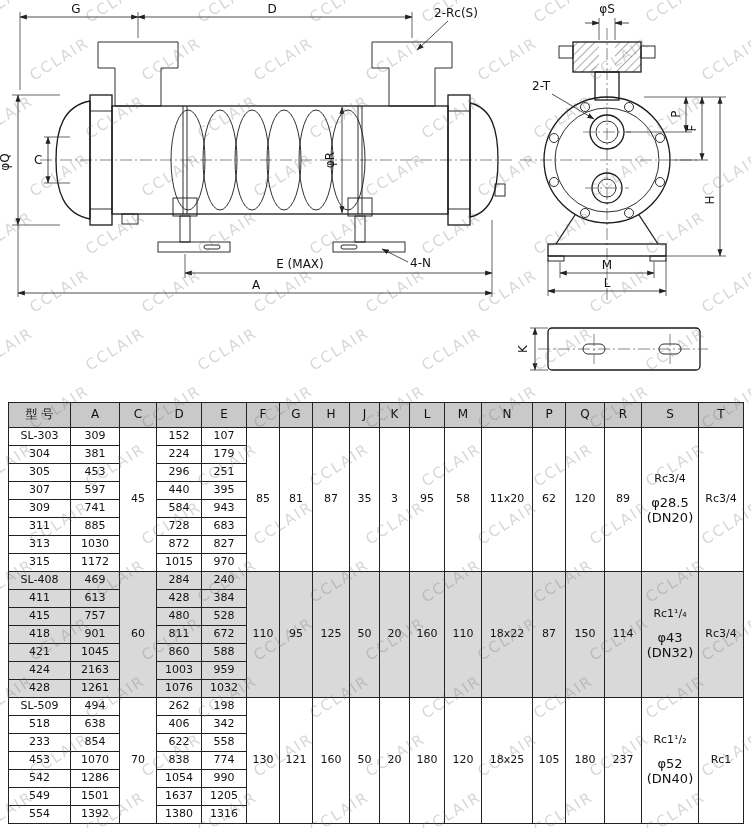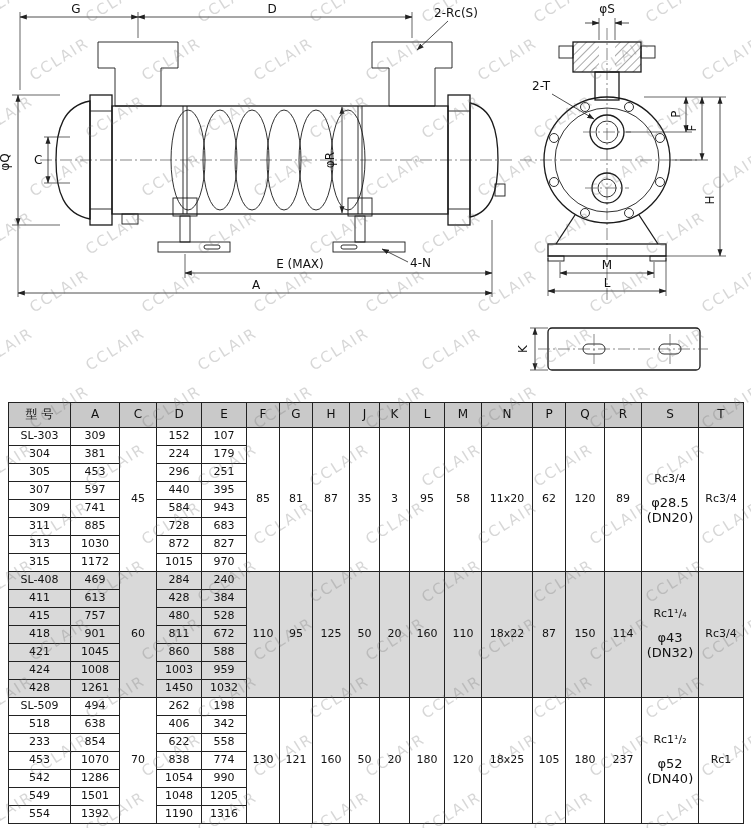--- a/index.html
+++ b/index.html
@@ -373,28 +373,28 @@
           <td>672</td>
         </tr>
         <tr class="shaded">
           <td>421</td>
           <td>1045</td>
           <td>860</td>
           <td>588</td>
         </tr>
         <tr class="shaded">
           <td>424</td>
-          <td>1008</td>
+          <td>2163</td>
           <td>1003</td>
           <td>959</td>
         </tr>
         <tr class="shaded">
           <td>428</td>
           <td>1261</td>
-          <td>1450</td>
+          <td>1076</td>
           <td>1032</td>
         </tr>
         <tr>
           <td>SL-509</td>
           <td>494</td>
           <td rowspan="7">70</td>
           <td>262</td>
           <td>198</td>
           <td rowspan="7">130</td>
           <td rowspan="7">121</td>
@@ -434,27 +434,27 @@
         </tr>
         <tr>
           <td>542</td>
           <td>1286</td>
           <td>1054</td>
           <td>990</td>
         </tr>
         <tr>
           <td>549</td>
           <td>1501</td>
-          <td>1048</td>
+          <td>1637</td>
           <td>1205</td>
         </tr>
         <tr>
           <td>554</td>
           <td>1392</td>
-          <td>1190</td>
+          <td>1380</td>
           <td>1316</td>
         </tr>
       </tbody>
   </table>
 </div>
 
 <div id="watermarks">
     <span class="wm" style="left: -30px; top: -8px;">CCLAIR</span>
     <span class="wm" style="left: 82px; top: -8px;">CCLAIR</span>
     <span class="wm" style="left: 194px; top: -8px;">CCLAIR</span>

